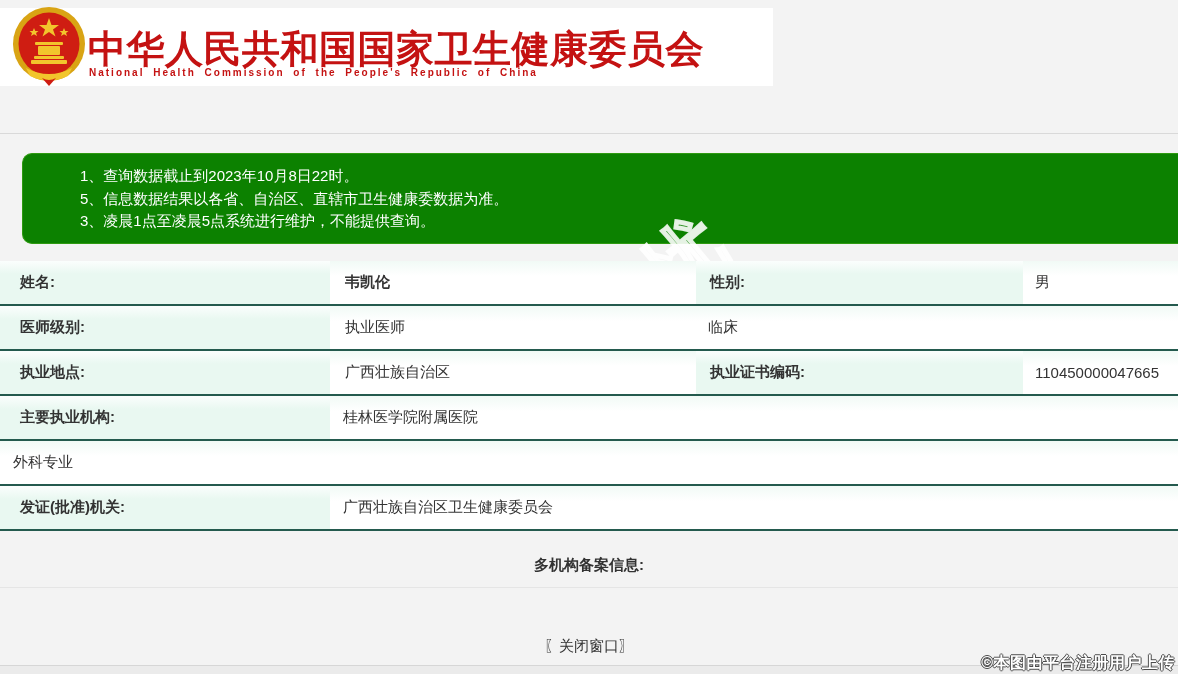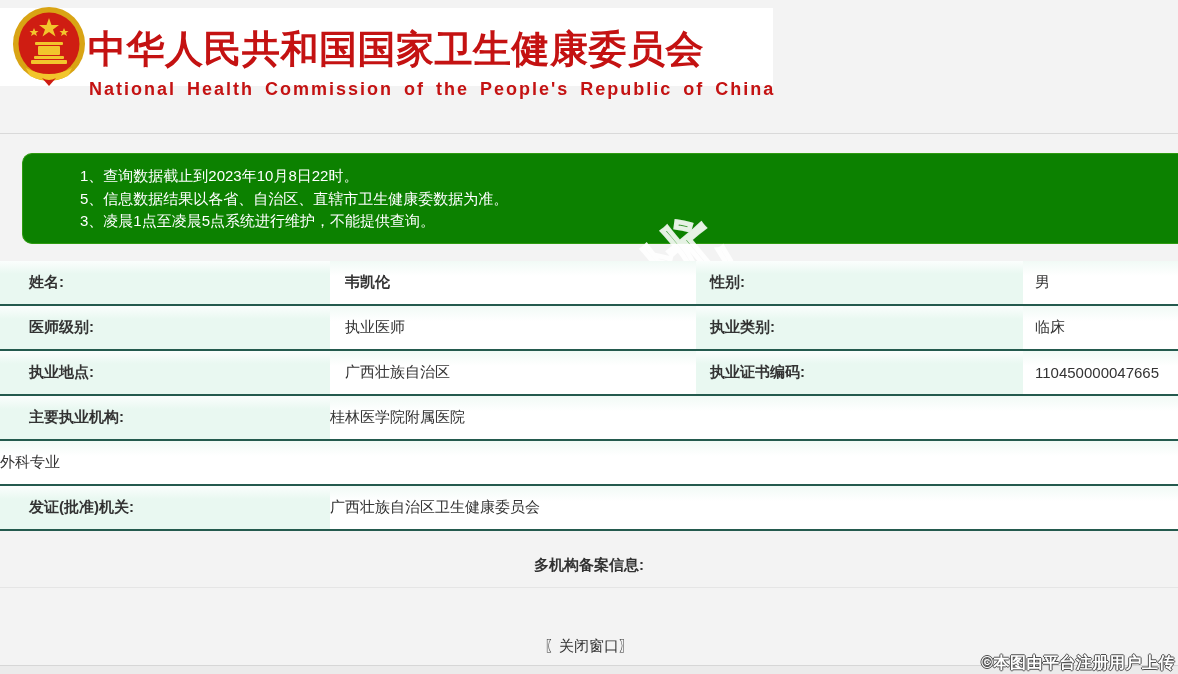--- a/index.html
+++ b/index.html
@@ -5,41 +5,41 @@
   * { margin:0; padding:0; box-sizing:border-box; }
   html,body { width:1178px; height:674px; }
   body { font-family:"Liberation Sans","DejaVu Sans",sans-serif; color:#333; }
   .page { position:relative; width:1178px; height:674px; background:#f3f3f3; overflow:hidden; }
 
   
   .banner { position:absolute; left:0; top:8px; width:773px; height:78px; background:#ffffff; }
   .emblem { position:absolute; left:12px; top:6px; width:74px; height:80px; }
   .title-cn { position:absolute; left:88px; top:16px; font-size:38px; font-weight:bold;
               color:#c41212; letter-spacing:0.5px; white-space:nowrap; }
-  .title-en { position:absolute; left:89px; top:71px; font-size:18px; font-weight:bold;
+  .title-en { position:absolute; left:89px; top:59px; font-size:10px; font-weight:bold;
               color:#c41212; letter-spacing:2px; word-spacing:4px; white-space:nowrap; }
   .header-divider { position:absolute; left:0; top:133px; width:1178px; height:1px; background:#d9d9d9; }
 
   
   .notice { position:absolute; left:22px; top:153px; width:1156px; height:91px;
             background:#0c8100; border:1px solid #2e9a10; border-right:none;
             border-radius:10px 0 0 10px; color:#ffffff;
             padding:11px 10px 0 57px; font-size:15px; line-height:22.5px; }
 
   
   .info-table { position:absolute; left:0; top:261px; width:1178px; }
   .row { display:flex; height:45px; border-bottom:2px solid #245a4e; font-size:15px; }
   .cell { display:flex; align-items:center; height:100%; }
   .lbl  { background:linear-gradient(180deg,#fbfefd 0%,#e9f8f1 30%); font-weight:bold; }
   .val  { background:linear-gradient(180deg,#f1faf6 0%,#ffffff 35%); }
-  .c1 { width:330px; padding-left:29px; }
+  .c1 { width:330px; padding-left:20px; }
   .c2 { width:366px; padding-left:15px; }
   .c3 { width:327px; padding-left:14px; }
   .c4 { flex:1; padding-left:12px; }
-  .wide { flex:1; }
+  .wide { flex:1; padding-left:13px; }
   .bold-val { font-weight:bold; }
 
   
   .multi-org-title { position:absolute; left:0; top:556px; width:1178px; text-align:center;
                      font-size:15px; font-weight:bold; }
   .divider1 { position:absolute; left:0; top:587px; width:1178px; height:1px; background:#e5e5e5; }
   .close-window { position:absolute; left:0; top:637px; width:1178px; text-align:center;
                   font-size:15px; color:#333; cursor:pointer; }
   .divider2 { position:absolute; left:0; top:665px; width:1178px; height:1px; background:#d6d6d6; }
   .bottom-strip { position:absolute; left:0; top:666px; width:1178px; height:8px; background:#ebebeb; }
@@ -89,21 +89,20 @@
   <div class="info-table">
     <div class="row">
       <div class="cell lbl c1">姓名:</div>
       <div class="cell val c2 bold-val">韦凯伦</div>
       <div class="cell lbl c3">性别:</div>
       <div class="cell val c4">男</div>
     </div>
     <div class="row">
       <div class="cell lbl c1">医师级别:</div>
       <div class="cell val c2">执业医师</div>
-      <div class="cell lbl c3">执业类别:</div>
       <div class="cell val c4">临床</div>
     </div>
     <div class="row">
       <div class="cell lbl c1">执业地点:</div>
       <div class="cell val c2">广西壮族自治区</div>
       <div class="cell lbl c3">执业证书编码:</div>
       <div class="cell val c4">110450000047665</div>
     </div>
     <div class="row">
       <div class="cell lbl c1">主要执业机构:</div>

